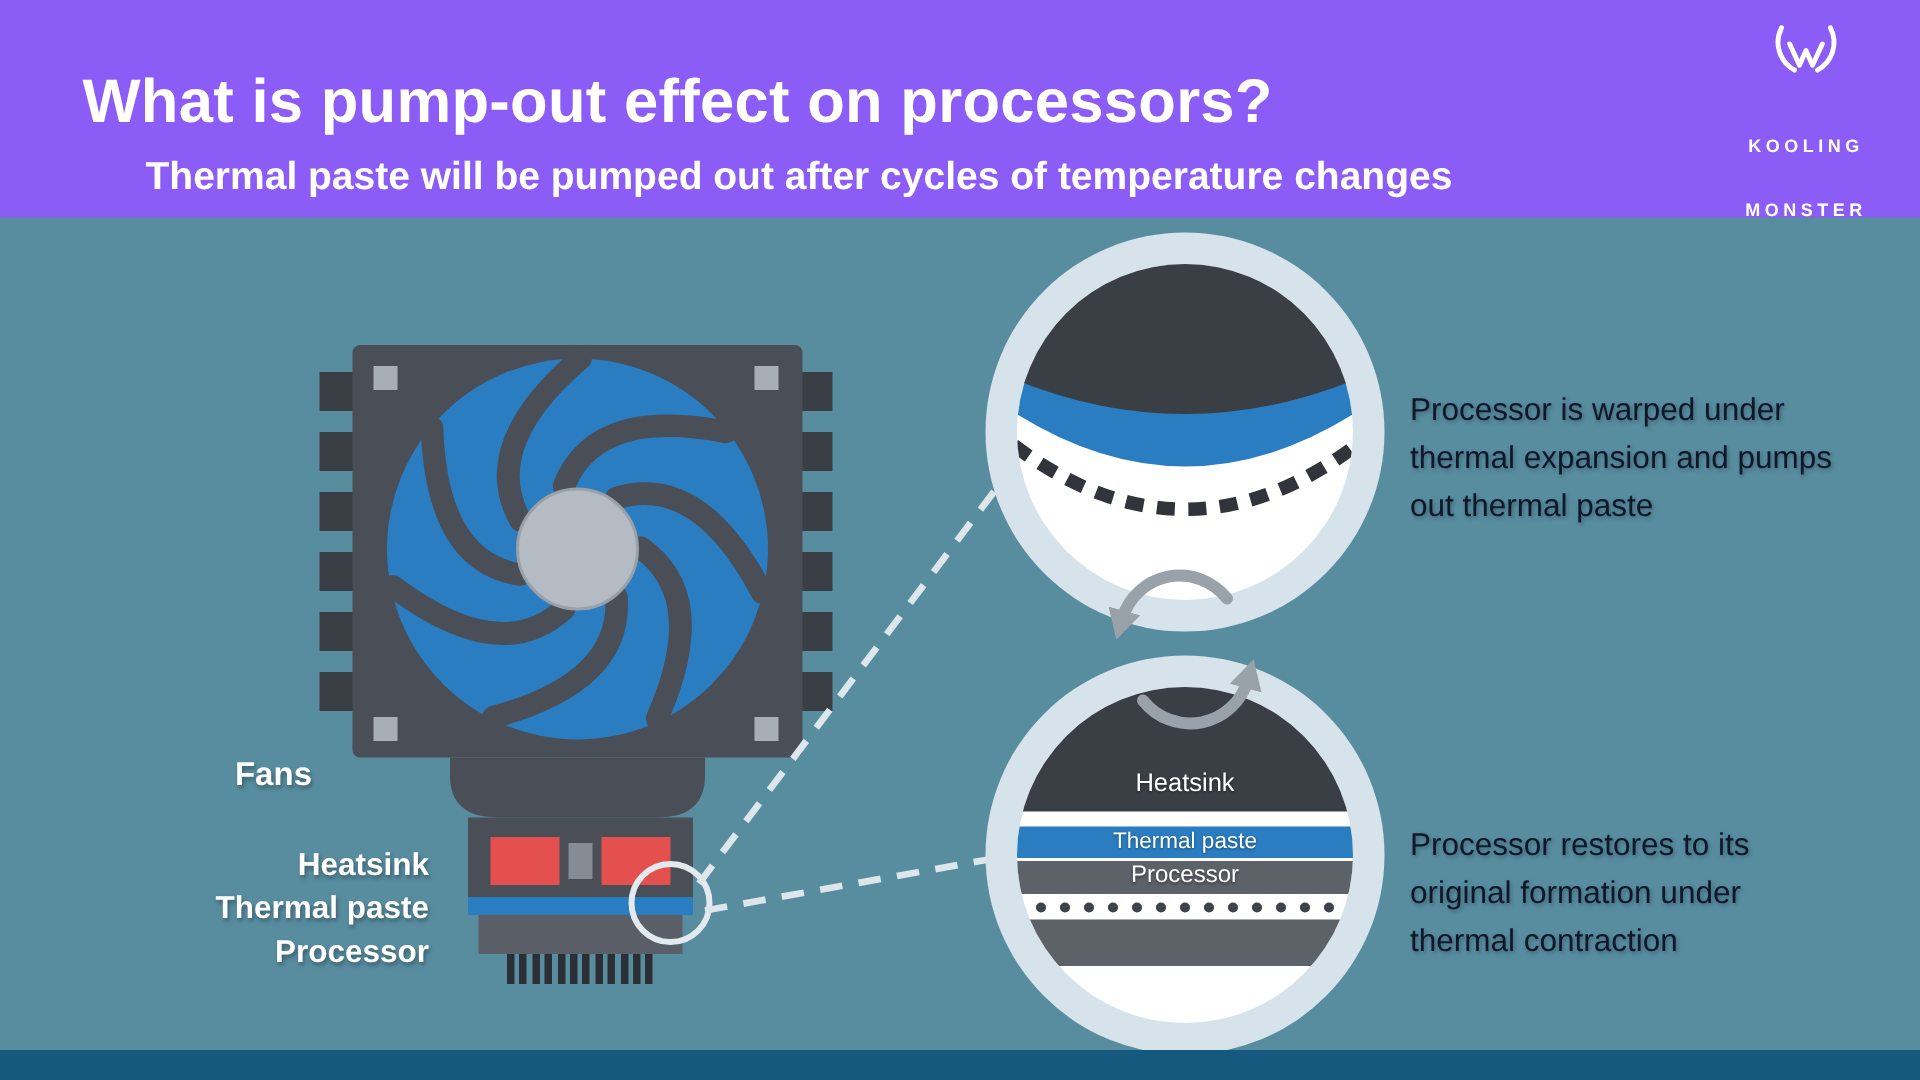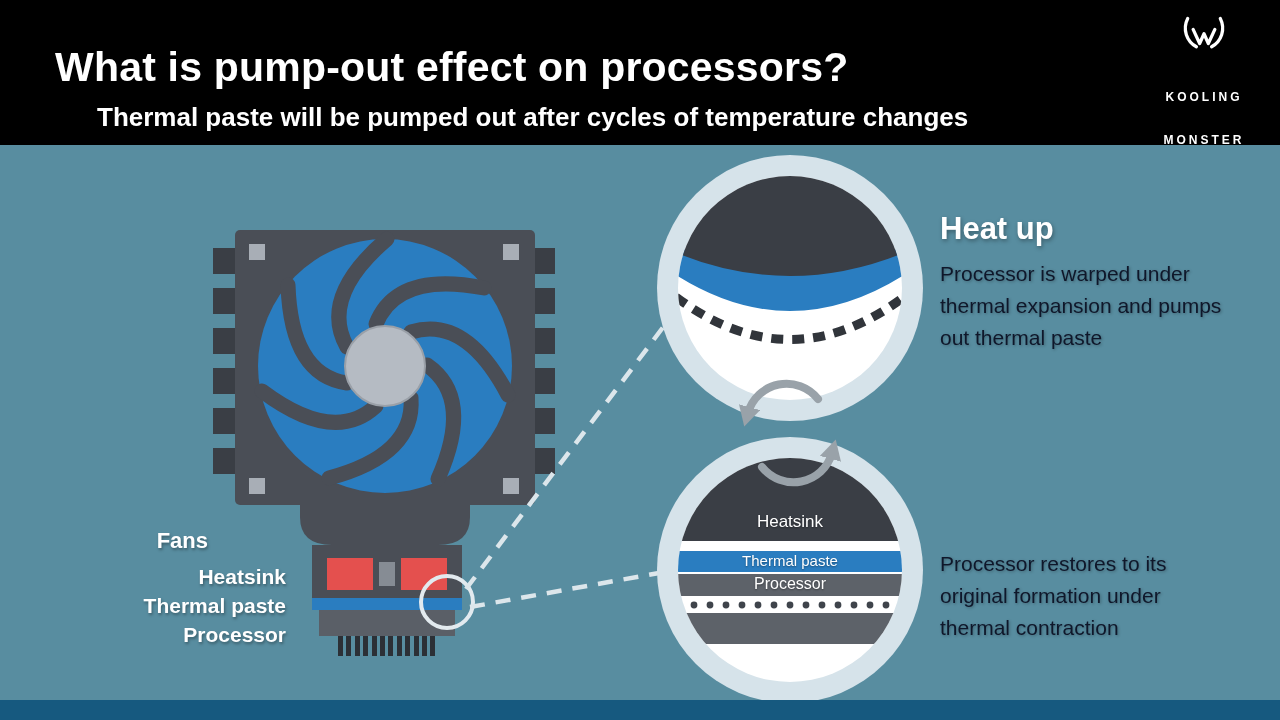--- a/index.html
+++ b/index.html
@@ -1,32 +1,32 @@
 <!DOCTYPE html>
 <html><head>
 <meta charset="utf-8">
 <style>
   * { margin:0; padding:0; box-sizing:border-box; }
   html,body { width:1280px; height:720px; font-family:"Liberation Sans",sans-serif; }
   .page { position:relative; width:1280px; height:720px; background:#588da0; overflow:hidden; }
 
   
-  .hdr { position:absolute; top:0; left:0; width:1280px; height:145px; background:#000000; }
+  .hdr { position:absolute; top:0; left:0; width:1280px; height:145px; background:#8b5cf6; }
   .title { position:absolute; left:55px; top:44px; font-size:41px; font-weight:bold; color:#ffffff; letter-spacing:.2px; }
   .subtitle { position:absolute; left:56px; top:102px; font-size:26px; font-weight:bold; color:#ffffff;margin-left:41px; }
   .logo { position:absolute; right:16px; top:12px; width:120px; text-align:center; color:#ffffff; }
   .logo svg { display:block; margin:0 auto 5px auto; }
   .logo-line { font-size:12px; font-weight:bold; letter-spacing:3px; line-height:15px;margin-top:28px; }
 
   
   .main { position:absolute; top:145px; left:0; width:1280px; height:555px; }
   .main svg.art { position:absolute; top:0; left:0; }
 
   .lbl { position:absolute; color:#ffffff; font-weight:bold; text-shadow:1px 2px 3px rgba(0,0,0,.35); }
-  .lbl-fans { left:58px; top:358px; width:150px; text-align:right; font-size:22px;margin-top:25px; }
+  .lbl-fans { left:58px; top:358px; width:150px; text-align:right; font-size:22px; }
   .lbl-stack { left:46px; top:417px; width:240px; text-align:right; font-size:21px; line-height:29px; }
 
   .callout-h { position:absolute; left:940px; width:320px; color:#ffffff; font-weight:bold; font-size:31px; text-shadow:1px 2px 4px rgba(0,0,0,.35); }
   .callout-b { position:absolute; left:940px; width:292px; color:#0f172a; font-size:21px; line-height:32px; text-shadow:1px 1px 3px rgba(0,0,0,.3); }
   .heat-h { top:66px; } .heat-b { top:113px; }
   .cool-h { top:345px; } .cool-b { top:391px;margin-top:12px; }
 
   .inset-lbl { position:absolute; left:670px; width:240px; text-align:center; color:#ffffff; text-shadow:0 1px 2px rgba(0,0,0,.4); }
   .inset-heatsink { top:367px; font-size:17px; }
   .inset-paste    { top:407px; font-size:15px; }
@@ -194,19 +194,18 @@
     <div class="lbl lbl-stack">
       <div>Heatsink</div>
       <div>Thermal paste</div>
       <div>Processor</div>
     </div>
 
     <div class="inset-lbl inset-heatsink">Heatsink</div>
     <div class="inset-lbl inset-paste">Thermal paste</div>
     <div class="inset-lbl inset-proc">Processor</div>
 
-    <div class="callout-h heat-h">Heat up</div>
     <div class="callout-b heat-b">Processor is warped under thermal expansion and pumps out thermal paste</div>
     <div class="callout-b cool-b">Processor restores to its original formation under thermal contraction</div>
   </main>
 
   <footer class="strip"></footer>
 </div>
 
 </body></html>

